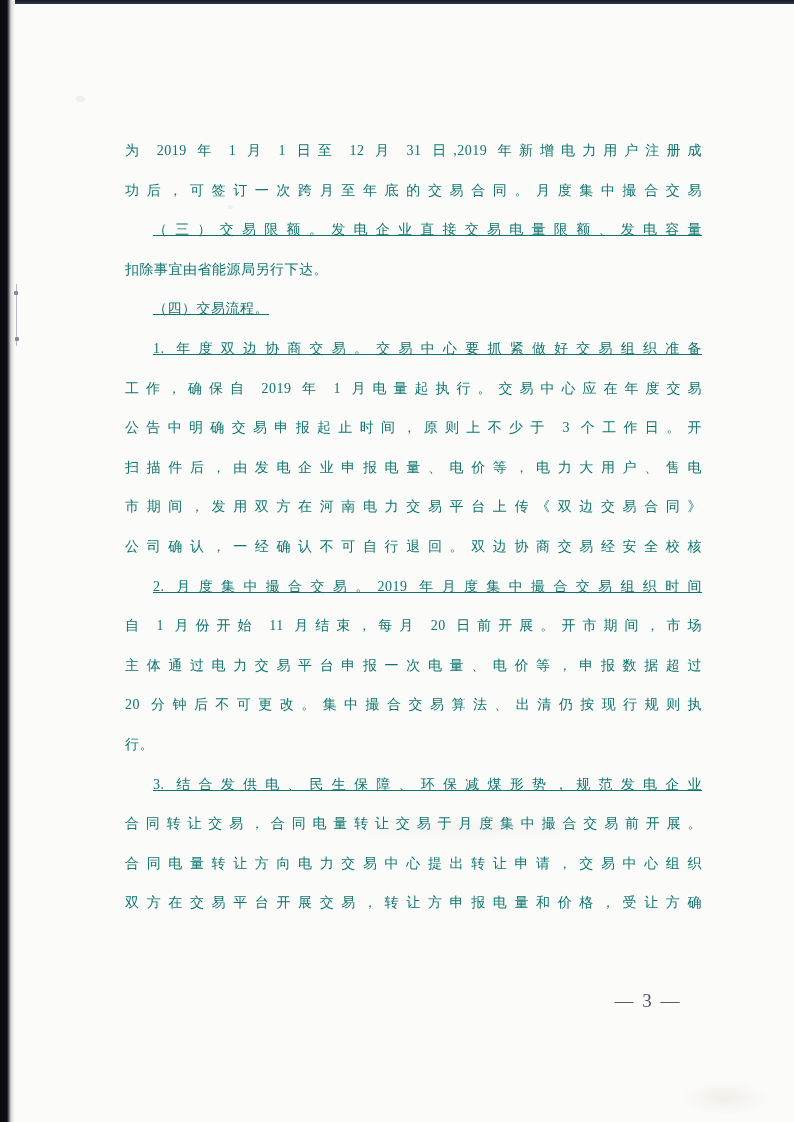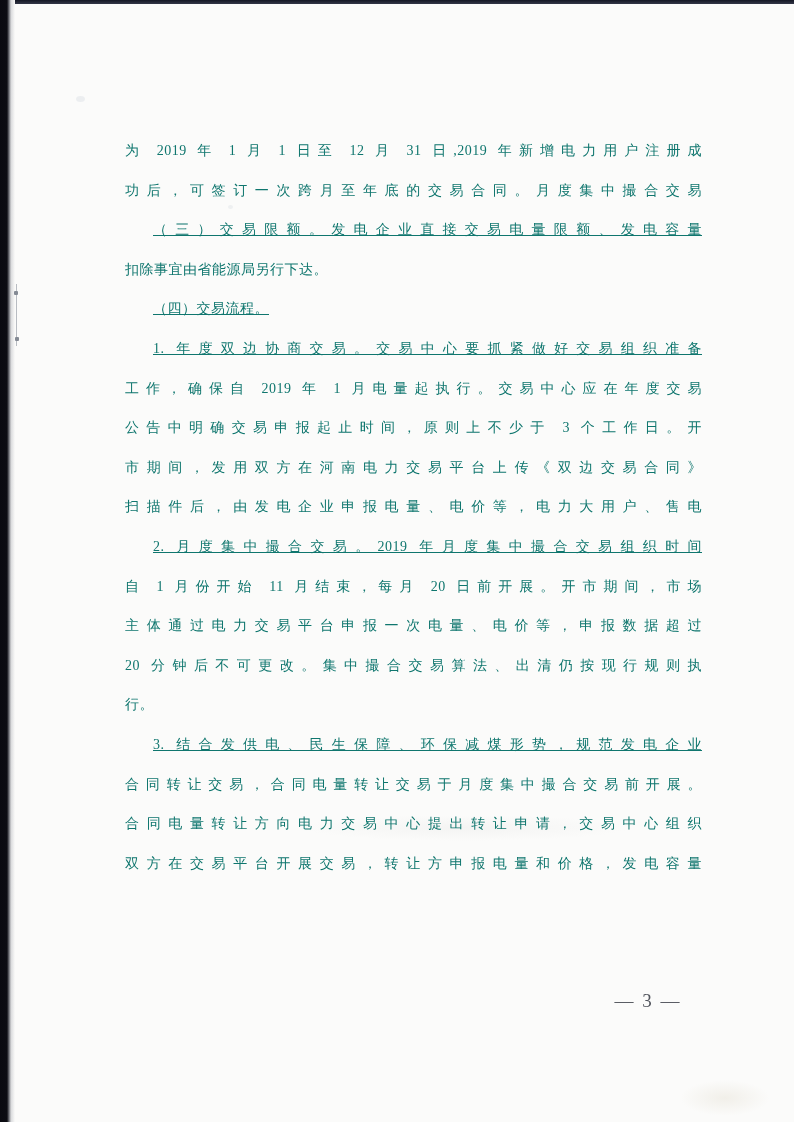--- a/index.html
+++ b/index.html
@@ -112,26 +112,27 @@
 
 <div class="doc-body">
   <div class="ln j">为 2019 年 1 月 1 日至 12 月 31 日,2019 年新增电力用户注册成</div>
   <div class="ln j">功后，可签订一次跨月至年底的交易合同。月度集中撮合交易</div>
   <div class="ln j i">（三）交易限额。发电企业直接交易电量限额、发电容量</div>
   <div class="ln">扣除事宜由省能源局另行下达。</div>
   <div class="ln i">（四）交易流程。</div>
   <div class="ln j i">1. 年度双边协商交易。交易中心要抓紧做好交易组织准备</div>
   <div class="ln j">工作，确保自 2019 年 1 月电量起执行。交易中心应在年度交易</div>
   <div class="ln j">公告中明确交易申报起止时间，原则上不少于 3 个工作日。开</div>
+  <div class="ln j">扫描件后，由发电企业申报电量、电价等，电力大用户、售电</div>
   <div class="ln j">市期间，发用双方在河南电力交易平台上传《双边交易合同》</div>
-  <div class="ln j">扫描件后，由发电企业申报电量、电价等，电力大用户、售电</div>
+  <div class="ln j">公司确认，一经确认不可自行退回。双边协商交易经安全校核</div>
   <div class="ln j i">2. 月度集中撮合交易。2019 年月度集中撮合交易组织时间</div>
   <div class="ln j">自 1 月份开始 11 月结束，每月 20 日前开展。开市期间，市场</div>
   <div class="ln j">主体通过电力交易平台申报一次电量、电价等，申报数据超过</div>
   <div class="ln j">20 分钟后不可更改。集中撮合交易算法、出清仍按现行规则执</div>
   <div class="ln">行。</div>
   <div class="ln j i">3. 结合发供电、民生保障、环保减煤形势，规范发电企业</div>
   <div class="ln j">合同转让交易，合同电量转让交易于月度集中撮合交易前开展。</div>
   <div class="ln j">合同电量转让方向电力交易中心提出转让申请，交易中心组织</div>
-  <div class="ln j">双方在交易平台开展交易，转让方申报电量和价格，发电容量</div>
+  <div class="ln j">双方在交易平台开展交易，转让方申报电量和价格，受让方确</div>
 </div>
 
 <div class="page-footer">— 3 —</div>
 
 </body></html>

